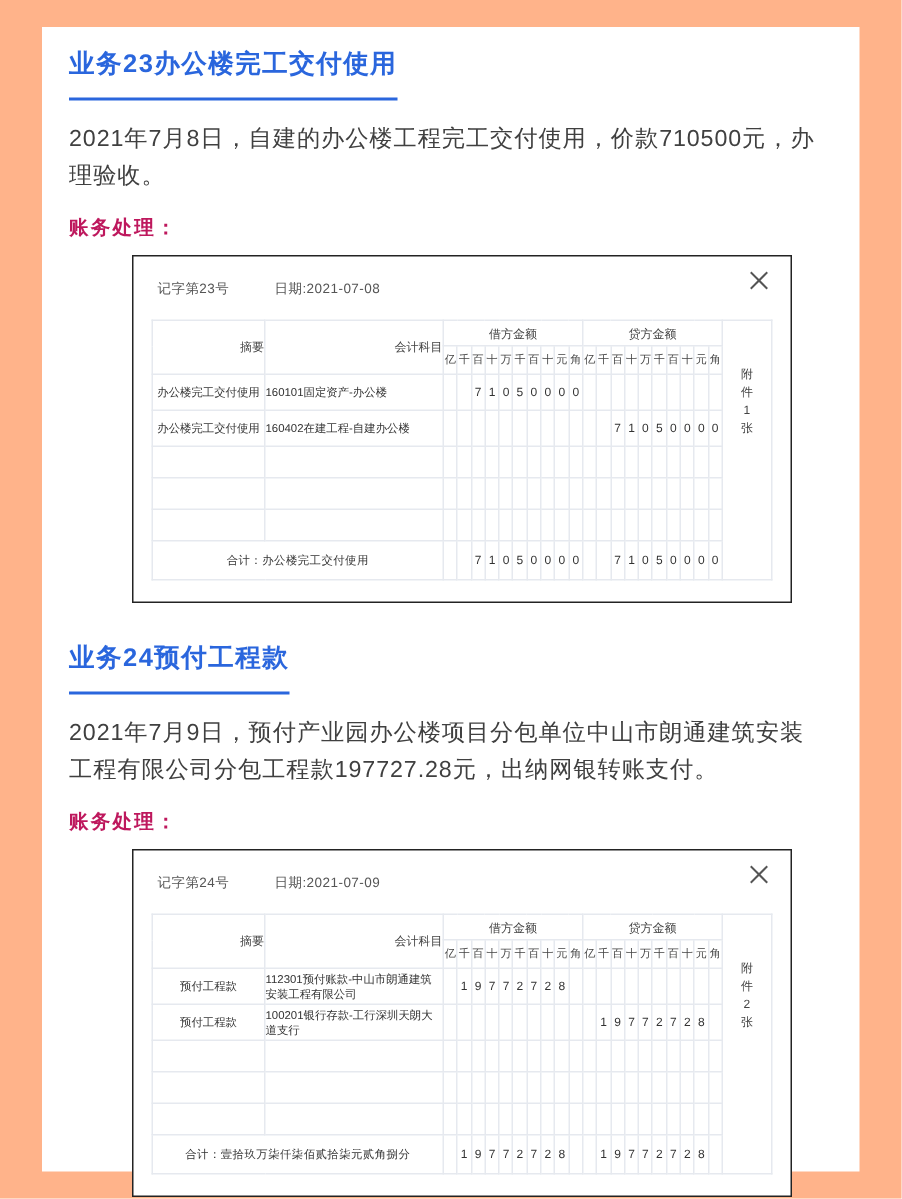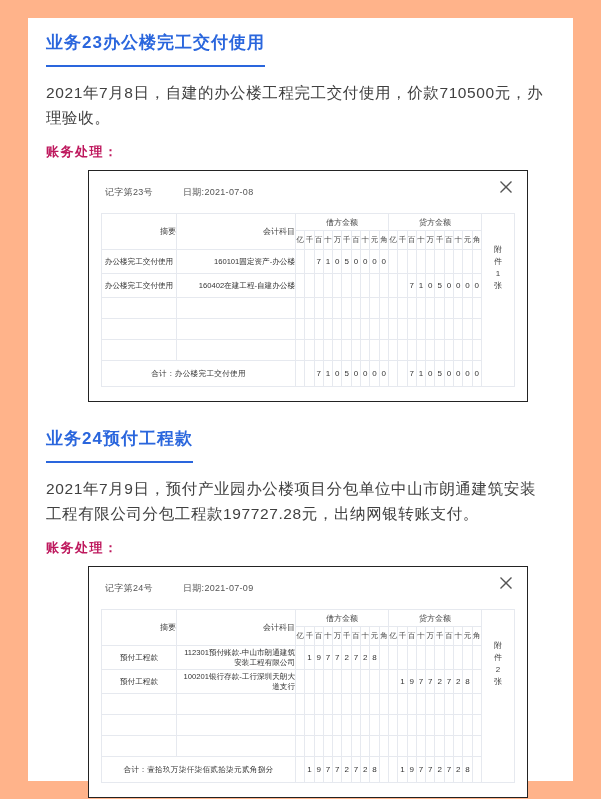--- a/index.html
+++ b/index.html
@@ -118,21 +118,21 @@
   .u{width:10px;text-align:center;}
   .row-d{height:24px;}
   .row-e{height:21px;}
   .row-t{height:26px;}
   .cell-abs{
     text-align:center;
     padding:2px 2px;
     line-height:10px;
   }
   .cell-sub{
-    text-align:right;
+    text-align:left;
     padding:2px 4px;
     line-height:10px;
   }
   .cell-tot{
     text-align:center;
     padding:2px 4px;
     letter-spacing:0.3px;
   }
   .dg{text-align:center;font-size:8px;color:#333;}
   

